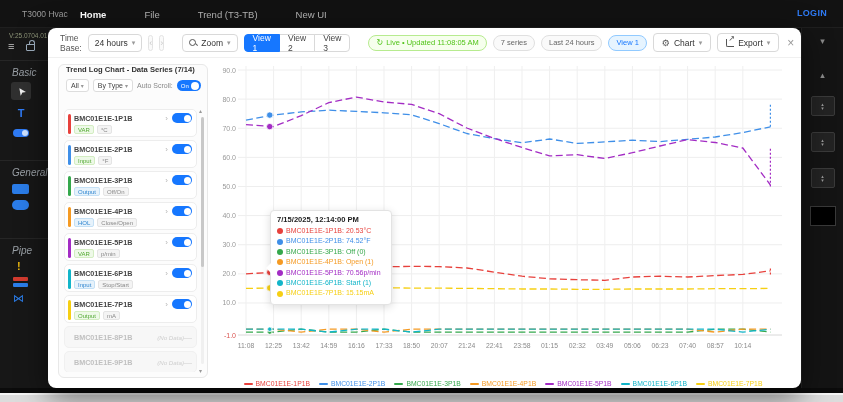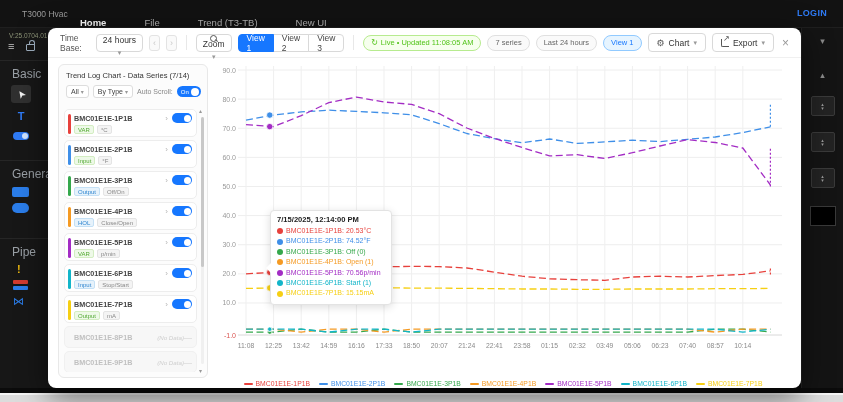--- a/index.html
+++ b/index.html
@@ -3,34 +3,34 @@
 <meta charset="utf-8">
 <style>
   html,body{margin:0;padding:0;background:#000;}
   *{box-sizing:border-box;}
   .screen{position:relative;width:843px;height:402px;background:#0b0b0b;overflow:hidden;
     font-family:"Liberation Sans","DejaVu Sans",sans-serif;-webkit-font-smoothing:antialiased;}
 
   
   .topbar{position:absolute;left:0;top:0;width:843px;height:28px;background:#121212;border-bottom:1px solid #1f1f1f;}
   .app-title{position:absolute;left:22px;top:9px;font-size:8.5px;color:#9a9a9a;}
-  .top-nav{position:absolute;left:80px;top:0;height:28px;display:flex;align-items:flex-end;gap:38px;}
+  .top-nav{position:absolute;left:80px;top:0;height:28px;display:flex;align-items:center;gap:38px;}
   .nav-item{font-size:9.5px;color:#b5b5b5;cursor:pointer;}
   .nav-item.active{color:#fff;font-weight:bold;}
   .login{position:absolute;right:16px;top:8px;font-size:9px;color:#2f7bf5;font-weight:bold;letter-spacing:.3px;}
 
   
   .sidebar-l{position:absolute;left:0;top:28px;width:52px;height:360px;background:#171717;}
   .ver{position:absolute;left:9px;top:4px;font-size:6.5px;color:#8d9478;white-space:nowrap;overflow:hidden;width:42px;}
   .sb-icons-top{position:absolute;left:8px;top:13px;display:flex;gap:12px;align-items:center;}
   .i-burger{color:#c7c7c7;font-size:11px;line-height:10px;}
   .mini-lock{width:9px;height:7px;border:1px solid #9fb0c0;border-radius:1px;position:relative;margin-top:3px;}
   .mini-lock::before{content:"";position:absolute;left:1.5px;top:-5px;width:4px;height:4px;border:1px solid #9fb0c0;border-bottom:none;border-radius:3px 3px 0 0;}
   .sb-sec{position:absolute;left:0;width:52px;border-top:1px solid #262626;}
-  .sb-label{font-size:12px;color:#9aa0a6;margin:6px 0 4px 12px;}
+  .sb-label{font-size:10px;color:#9aa0a6;margin:6px 0 4px 12px;font-style:italic;}
   .tile{width:20px;height:18px;border-radius:3px;margin:4px 0 0 11px;display:flex;align-items:center;justify-content:center;}
   .tile.sel{background:#303030;}
   .i-cursor{display:inline-block;color:#f2f2f2;font-size:10px;transform:rotate(-125deg);}
   .i-texttool{color:#2f7bf5;font-weight:bold;font-size:11px;}
   .mini-toggle{width:16px;height:8px;border-radius:5px;background:#2f7bf5;position:relative;margin:7px 0 0 13px;}
   .mini-toggle::after{content:"";position:absolute;right:1px;top:1px;width:6px;height:6px;border-radius:50%;background:#cfe3ff;}
   .blue-rect{width:17px;height:10px;background:#2b7de9;border-radius:2px;margin:6px 0 0 12px;}
   .blue-pill{width:17px;height:10px;background:#2b7de9;border-radius:5px;margin:6px 0 0 12px;}
   .i-excl{color:#e8b610;font-weight:bold;font-size:11px;margin:4px 0 0 17px;}
   .pipe-duo{width:15px;height:11px;margin:5px 0 0 13px;display:flex;flex-direction:column;gap:2px;}
@@ -53,21 +53,21 @@
   .hscroll-label{position:absolute;left:126px;top:366px;font-size:7px;color:#9a9a9a;}
   .bottom-strip{position:absolute;left:0;top:393px;width:843px;height:9px;background:#dcdcdc;border-top:2px solid #f4f4f4;}
 
   
   .modal{position:absolute;left:48px;top:28px;width:753px;height:360px;background:#fff;border-radius:8px;
     box-shadow:0 8px 30px rgba(0,0,0,.55);}
   .m-toolbar{position:absolute;left:0;top:0;width:100%;height:30px;display:flex;align-items:center;gap:6px;
     padding:0 12px;border-bottom:1px solid #f0f0f0;font-size:8.5px;color:#444;}
   .tb-label{color:#555;}
   .select{display:inline-flex;align-items:center;gap:4px;border:1px solid #d9d9d9;border-radius:4px;height:18px;
-    padding:0 6px;background:#fff;color:#333;cursor:pointer;white-space:nowrap;flex-direction:column;}
+    padding:0 6px;background:#fff;color:#333;cursor:pointer;white-space:nowrap;}
   .select .chev{color:#999;font-size:7px;}
   .nav-btn{width:15px;height:16px;border:1px solid #e3e3e3;border-radius:3px;background:#fafafa;color:#c9c9c9;
     display:flex;align-items:center;justify-content:center;font-size:9px;}
   .vdiv{width:1px;height:15px;background:#e8e8e8;margin:0 3px;}
   .mag{position:relative;width:8px;height:8px;}
   .mag::before{content:"";position:absolute;left:0;top:0;width:5px;height:5px;border:1.3px solid #555;border-radius:50%;}
   .mag::after{content:"";position:absolute;left:5.5px;top:5.5px;width:3px;height:1.3px;background:#555;transform:rotate(45deg);}
   .view-group{display:flex;}
   .view-btn{height:18px;padding:0 8px;border:1px solid #d9d9d9;background:#fff;color:#444;display:flex;align-items:center;font-size:8.5px;margin-left:-1px;cursor:pointer;}
   .view-btn:first-child{border-radius:4px 0 0 4px;margin-left:0;}
@@ -80,21 +80,21 @@
   .i-refresh{font-size:8px;}
   .right-group{margin-left:auto;display:flex;align-items:center;gap:6px;}
   .tb-btn{display:inline-flex;align-items:center;gap:4px;border:1px solid #d9d9d9;border-radius:4px;height:19px;padding:0 8px;background:#fff;color:#333;cursor:pointer;}
   .i-gear{font-size:9px;color:#555;}
   .i-export{position:relative;width:8px;height:8px;border:1px solid #555;border-top:none;border-right:none;border-radius:0 0 0 2px;}
   .i-export::after{content:"↗";position:absolute;left:1px;top:-5px;font-size:8px;color:#555;}
   .i-close{color:#999;font-size:12px;margin-left:2px;cursor:pointer;}
 
   
   .panel{position:absolute;left:10px;top:36px;width:150px;height:314px;border:1px solid #e8e8e8;border-radius:6px;background:#fcfcfc;}
-  .p-title{font-size:7.6px;font-weight:normal;color:#333;margin:6px 6px 0 7px;white-space:nowrap;}
+  .p-title{font-size:7.6px;font-weight:bold;color:#333;margin:0 6px 0 7px;white-space:nowrap;}
   .p-filters{display:flex;align-items:center;gap:4px;margin:5px 0 0 7px;font-size:7px;color:#888;}
   .mini-select{display:inline-flex;align-items:center;gap:2px;border:1px solid #ddd;border-radius:3px;height:13px;padding:0 4px;background:#fff;color:#444;font-size:7px;}
   .p-toggle{width:24px;height:11px;border-radius:6px;background:#1677ff;color:#fff;font-size:6px;display:inline-flex;align-items:center;padding-left:4px;position:relative;}
   .p-toggle::after{content:"";position:absolute;right:1.5px;top:1.5px;width:8px;height:8px;border-radius:50%;background:#fff;}
   .p-list{position:absolute;left:5px;top:44px;width:133px;bottom:5px;overflow:hidden;}
   .card{position:relative;background:#fff;border:1px solid #ededed;border-radius:5px;height:28px;margin-bottom:3px;padding:3px 4px 0 9px;}
   .card .bar{position:absolute;left:3px;top:4px;width:3px;height:20px;border-radius:2px;}
   .card .row1{display:flex;align-items:center;}
   .card .cname{font-size:7.2px;font-weight:bold;color:#444;white-space:nowrap;flex:1;}
   .card .chev-r{color:#b5b5b5;font-size:8px;margin-right:4px;cursor:pointer;}

